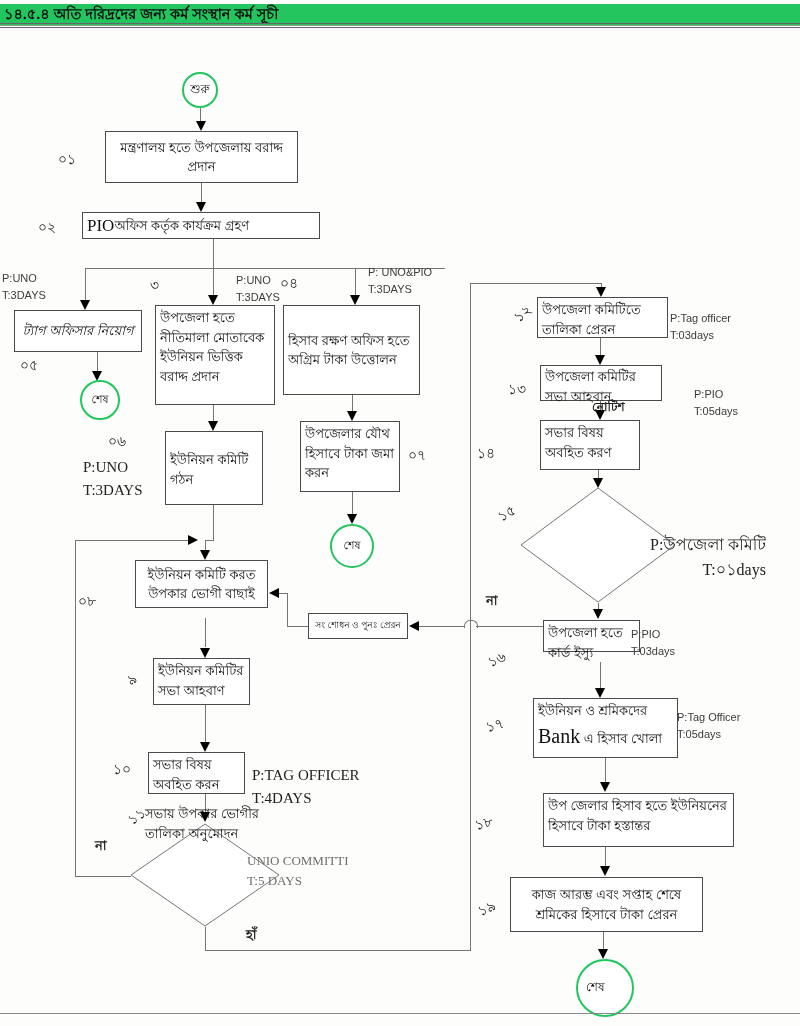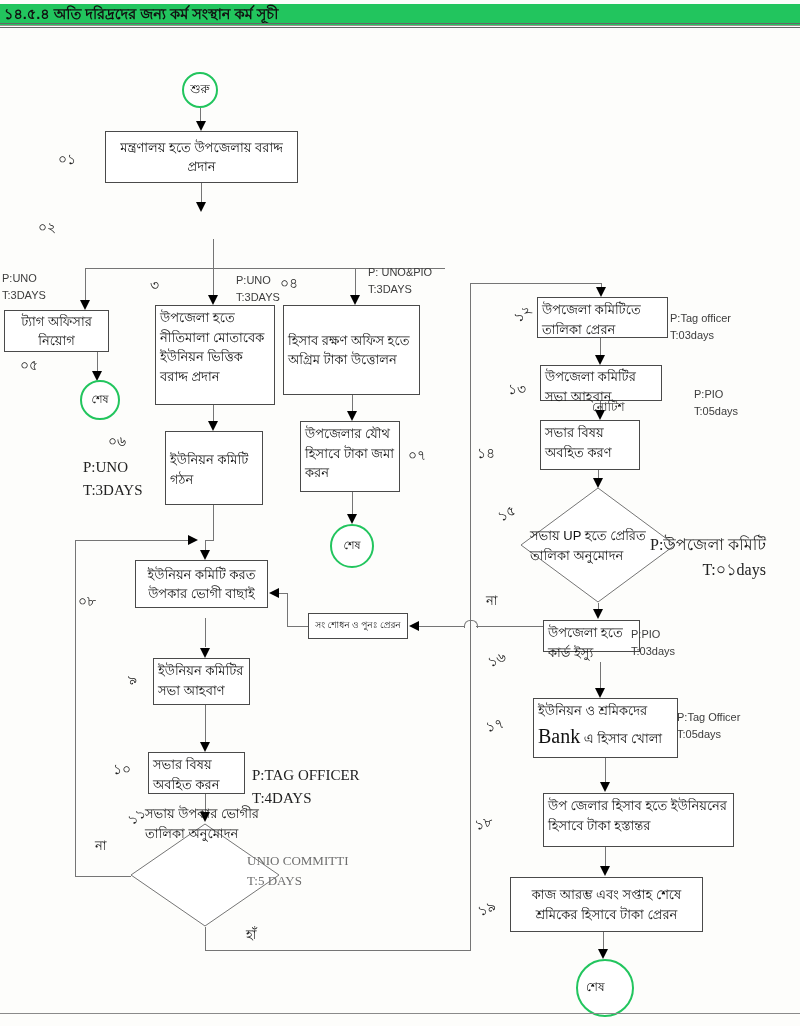--- a/index.html
+++ b/index.html
@@ -19,21 +19,21 @@
   .vl{position:absolute;width:0;border-left:1px solid #757575;}
   .ahd{position:absolute;width:0;height:0;border-left:5px solid transparent;
        border-right:5px solid transparent;border-top:10px solid #000;}
   .ahl{position:absolute;width:0;height:0;border-top:5px solid transparent;
        border-bottom:5px solid transparent;border-right:10px solid #000;}
   .ahr{position:absolute;width:0;height:0;border-top:5px solid transparent;
        border-bottom:5px solid transparent;border-left:10px solid #000;}
   .num{position:absolute;font-size:14px;color:#222;}
   .ann{position:absolute;font-size:11px;color:#3c3c3c;white-space:pre-line;line-height:1.55;}
   .ann-serif{font-family:"Liberation Serif", serif;font-size:15px;color:#222;}
-  .lbl{position:absolute;font-size:13px;color:#222;}
+  .lbl{position:absolute;font-size:13px;color:#222;font-weight:bold;}
   .latin-serif{font-family:"Liberation Serif", serif;font-size:17px;}
   .bump{position:absolute;width:12px;height:7px;border:1px solid #757575;border-bottom:none;
         border-radius:6px 6px 0 0;background:#fdfdfb;}
   .dtext{position:absolute;font-size:13px;line-height:1.55;}
   svg.diamond{position:absolute;}
 </style>
 </head>
 <body>
 
 <div id="canvas">
@@ -43,40 +43,44 @@
 
   <div class="circle" style="left:182px;top:72px;width:36px;height:36px;">শুরু</div>
   <div class="vl" style="left:200px;top:108px;height:14px;"></div>
   <div class="ahd" style="left:196px;top:121px;"></div>
 
   <div class="box ctr" style="left:105px;top:131px;width:193px;height:52px;">মন্ত্রণালয় হতে উপজেলায় বরাদ্দ প্রদান</div>
   <div class="num" style="left:58px;top:148px;">০১</div>
   <div class="vl" style="left:201px;top:183px;height:20px;"></div>
   <div class="ahd" style="left:196px;top:202px;"></div>
 
+  <div class="box" style="left:82px;top:212px;width:238px;height:27px;display:flex;align-items:center;">
+    <span class="latin-serif">PIO</span>
+      <span> অফিস কর্তৃক কার্যক্রম গ্রহণ</span>
+  </div>
   <div class="num" style="left:38px;top:216px;">০২</div>
 
   <div class="vl" style="left:213px;top:239px;height:29px;"></div>
   <div class="hl" style="left:85px;top:268px;width:360px;"></div>
   <div class="vl" style="left:85px;top:268px;height:33px;"></div>
   <div class="ahd" style="left:80px;top:300px;"></div>
   <div class="vl" style="left:213px;top:268px;height:28px;"></div>
   <div class="ahd" style="left:208px;top:295px;"></div>
   <div class="vl" style="left:355px;top:268px;height:28px;"></div>
   <div class="ahd" style="left:350px;top:295px;"></div>
   <div class="ann" style="left:2px;top:270px;">P:UNO
 T:3DAYS</div>
   <div class="num" style="left:150px;top:274px;">৩</div>
   <div class="ann" style="left:236px;top:272px;">P:UNO
 T:3DAYS</div>
   <div class="num" style="left:280px;top:272px;">০৪</div>
   <div class="ann" style="left:368px;top:264px;">P: UNO&amp;PIO
 T:3DAYS</div>
 
-  <div class="box ctr" style="left:4px;top:310px;width:105px;height:42px;">ট্যাগ অফিসার নিয়োগ</div>
+  <div class="box ctr" style="left:14px;top:310px;width:128px;height:42px;font-style:italic;">ট্যাগ অফিসার নিয়োগ</div>
   <div class="num" style="left:20px;top:354px;">০৫</div>
   <div class="vl" style="left:97px;top:352px;height:20px;"></div>
   <div class="ahd" style="left:92px;top:371px;"></div>
   <div class="circle" style="left:80px;top:380px;width:40px;height:40px;font-size:11px;">শেষ</div>
 
   <div class="box" style="left:155px;top:305px;width:120px;height:100px;">উপজেলা হতে নীতিমালা মোতাবেক ইউনিয়ন ভিত্তিক বরাদ্দ প্রদান</div>
 
   <div class="box" style="left:283px;top:305px;width:137px;height:90px;display:flex;align-items:center;">হিসাব রক্ষণ অফিস হতে অগ্রিম টাকা উত্তোলন</div>
 
   <div class="vl" style="left:213px;top:405px;height:17px;"></div>
@@ -162,21 +166,20 @@
   <div class="lbl" style="left:592px;top:398px;font-size:12px;background:transparent;">নোটিশ</div>
 
   <div class="box" style="left:540px;top:420px;width:100px;height:50px;">সভার বিষয় অবহিত করণ</div>
   <div class="num" style="left:477px;top:442px;">১৪</div>
   <div class="vl" style="left:598px;top:470px;height:9px;"></div>
   <div class="ahd" style="left:593px;top:478px;"></div>
 
   <svg class="diamond" style="left:520px;top:487px;" width="156" height="116">
     <polygon points="78,1 155,58 78,115 1,58" fill="#ffffff" stroke="#757575" stroke-width="1"></polygon>
   </svg>
-  <div class="dtext" style="left:530px;top:526px;width:138px;">সভায় UP হতে প্রেরিত তালিকা অনুমোদন</div>
   <div class="num" style="left:498px;top:502px;transform:rotate(-30deg);">১৫</div>
   <div class="ann ann-serif" style="left:650px;top:533px;font-size:16px;text-align:right;">P:উপজেলা কমিটি
 T:০১days</div>
   <div class="lbl" style="left:486px;top:591px;">না</div>
   <div class="vl" style="left:598px;top:603px;height:7px;"></div>
   <div class="ahd" style="left:593px;top:609px;"></div>
 
   <div class="box" style="left:543px;top:620px;width:97px;height:32px;">উপজেলা হতে কার্ড ইস্যু</div>
   <div class="num" style="left:488px;top:648px;transform:rotate(-25deg);">১৬</div>
   <div class="ann" style="left:631px;top:626px;">P:PIO

